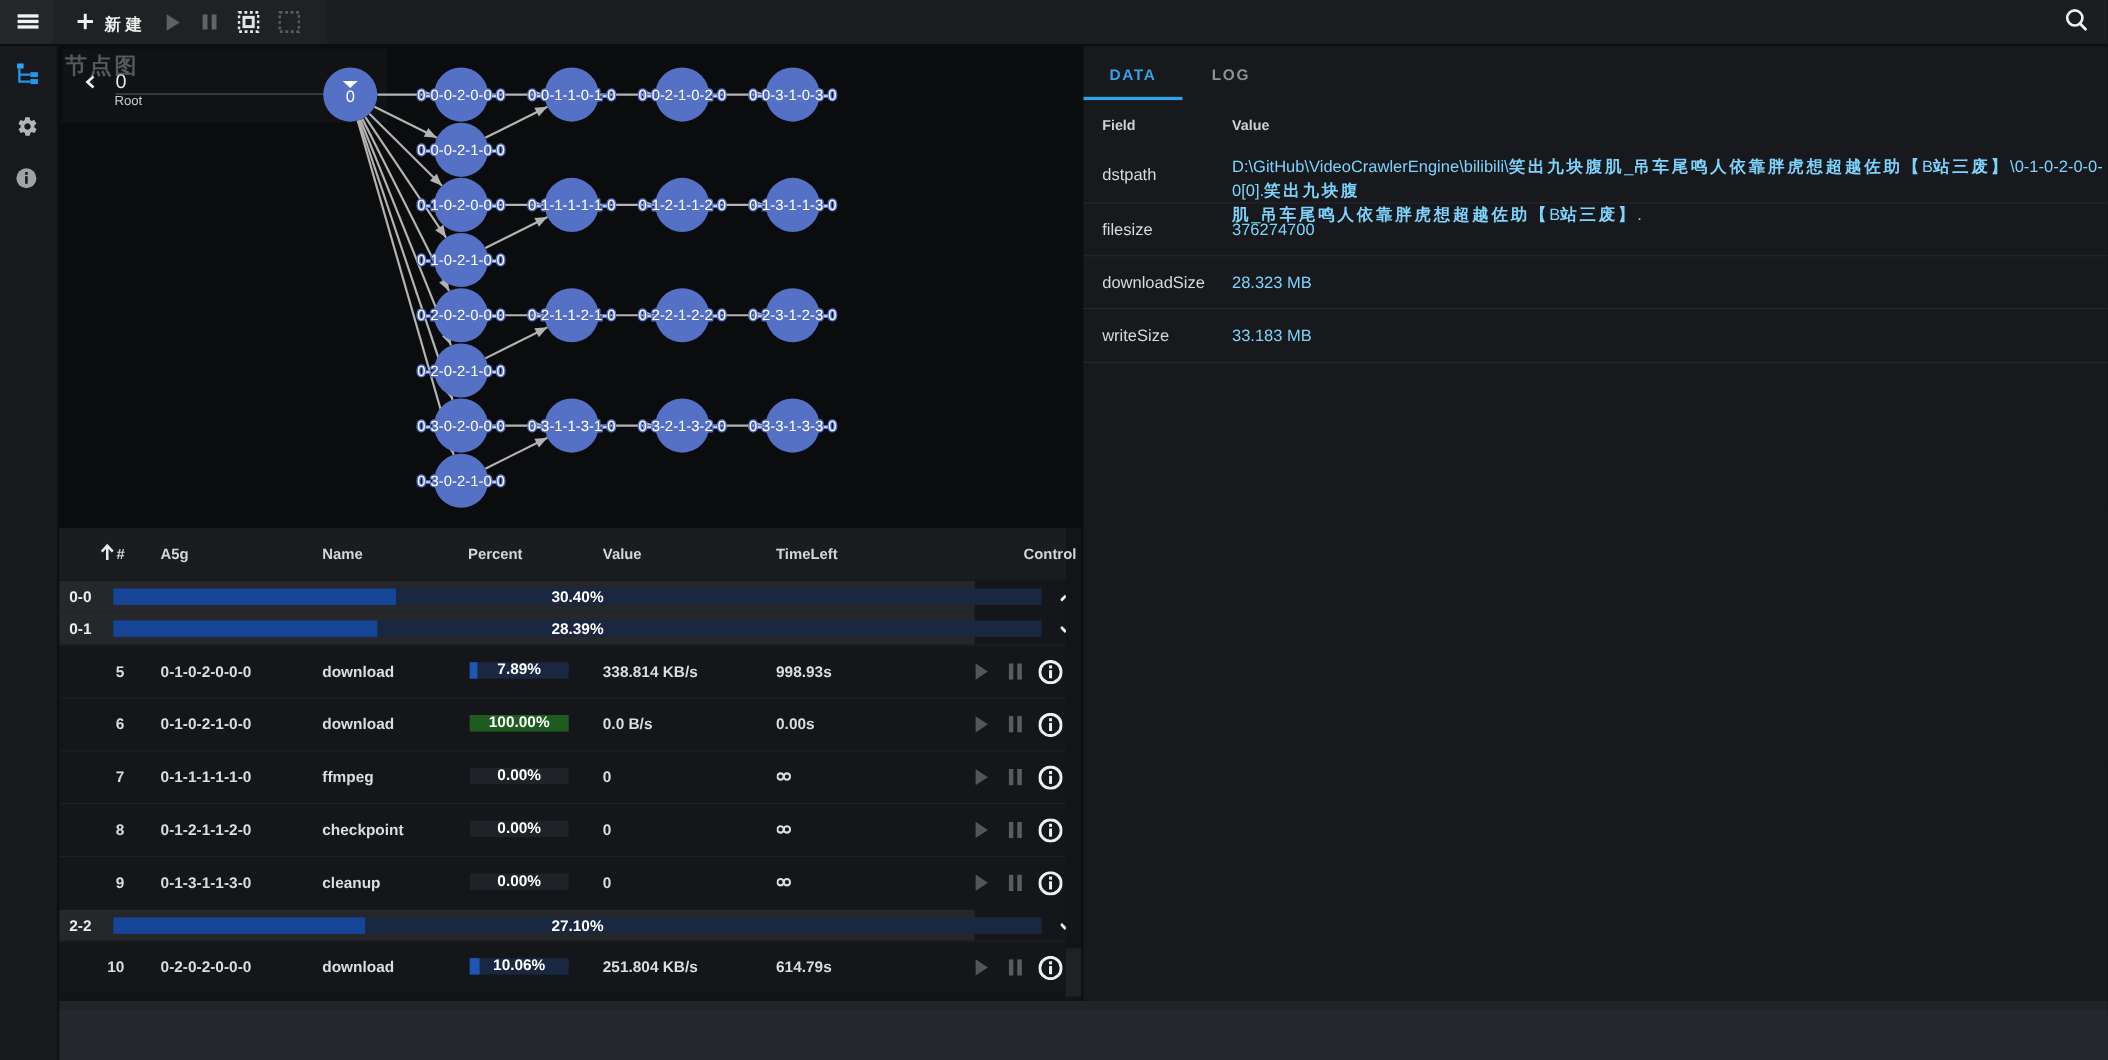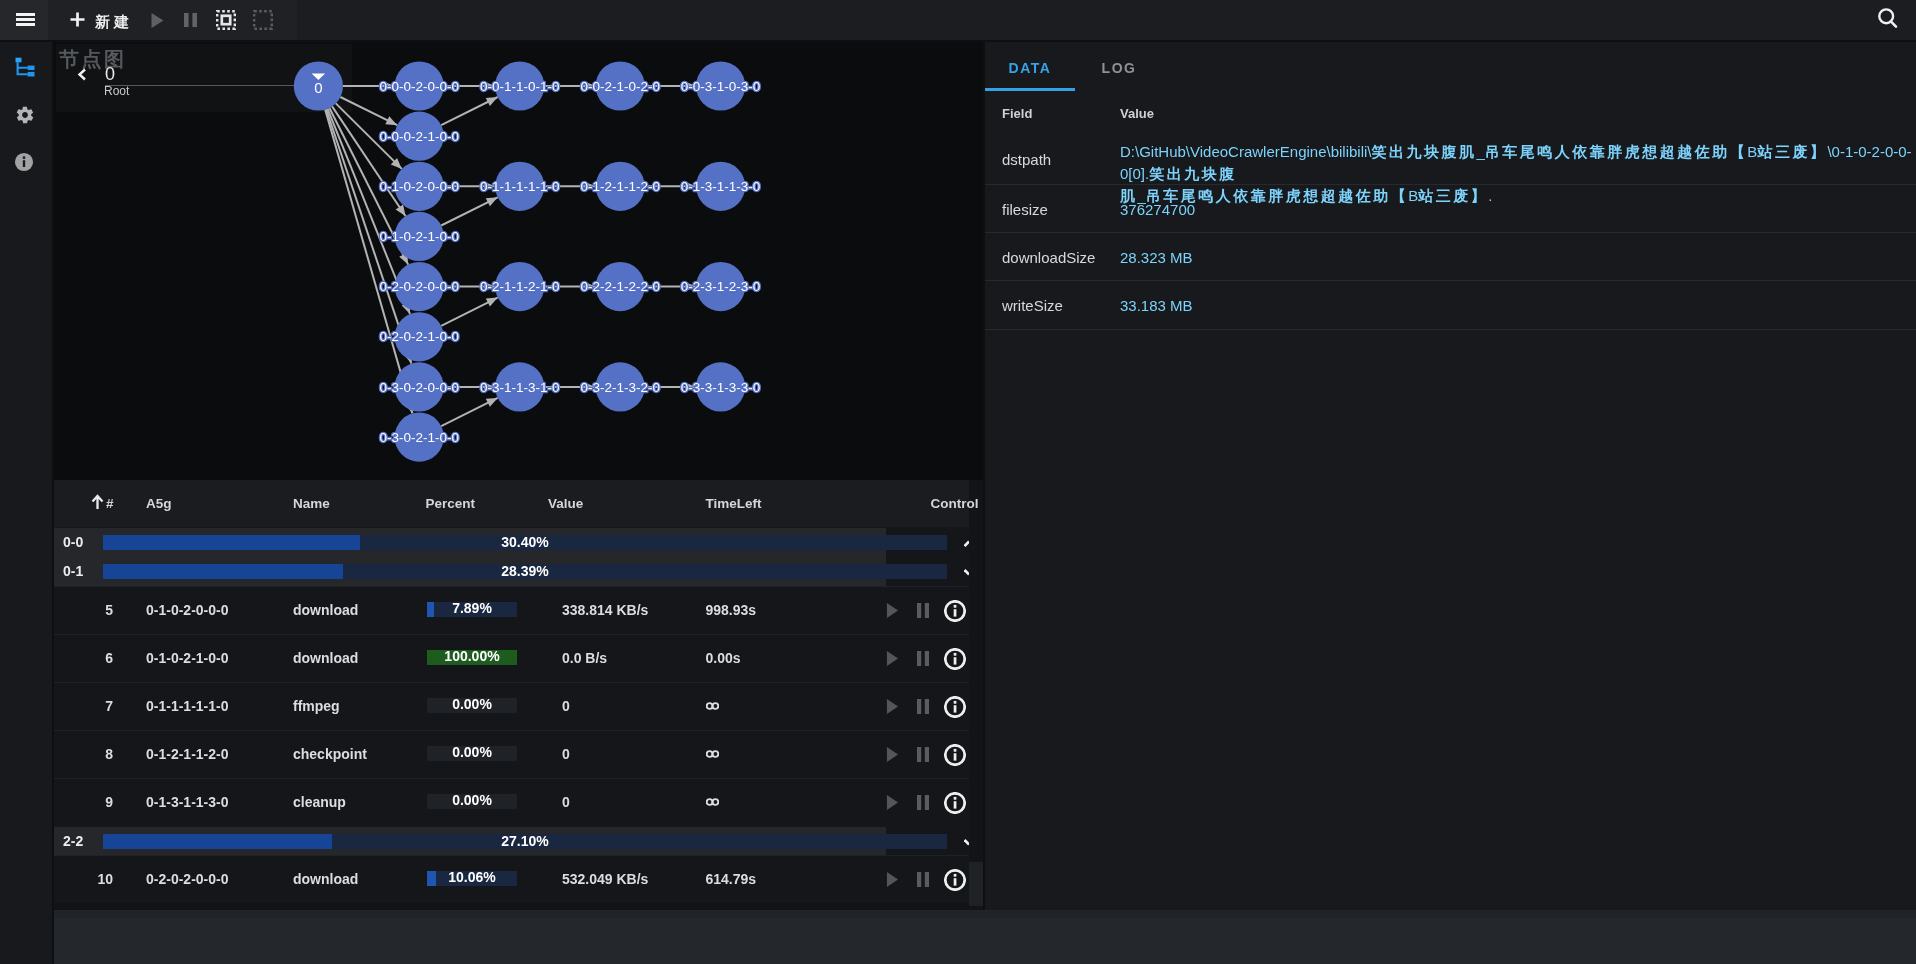--- a/index.html
+++ b/index.html
@@ -31,21 +31,21 @@
 .grow { position:absolute; left:54px; width:832px; height:29px; background:#25272a; }
 .grow .glabel { position:absolute; left:9px; top:6px; font-size:14px; font-weight:bold; color:#eceded; }
 .gbar { position:absolute; left:49px; top:7px; width:844px; height:15px; background:#1a2740; }
 .gfill { position:absolute; left:0; top:0; height:15px; background:#164496; }
 .gbar span { position:absolute; left:0; right:0; top:-1px; text-align:center; font-size:14px; font-weight:bold; color:#fff; }
 .gcaret { position:absolute; left:910px; top:12px; width:6px; height:7px; }
 .trow { position:absolute; left:54px; width:915px; height:48px; background:#141619; border-top:1px solid #1f2226; }
 .trow > div { position:absolute; top:15px; font-size:14px; font-weight:bold; color:#dcdde0; }
 .cnum { left:0; width:59px; text-align:right; }
 .ca5g { left:92px; } .cname { left:239px; }
-.cspeed { left:494px;margin-left:14px; } .ctime { left:651.5px; }
+.cspeed { left:494px; } .ctime { left:651.5px; }
 .mbar { position:absolute; left:373px; top:17px; width:90px; height:15px; background:#1a2740; }
 .mbar .mfill { position:absolute; left:0; top:0; height:15px; }
 .fb { background:#1d57b2; } .fg { background:#1d5c1e; } .f0 { background:none; }
 .mbar.z { background:#1f2227; }
 .mbar span { position:absolute; left:0; right:0; top:-2px; text-align:center; font-size:14px; font-weight:bold; color:#fff; }
 .cplay { position:absolute; left:832px; top:16px; width:13px; height:15px; }
 .cpause { position:absolute; left:863px; top:16px; width:12px; height:15px; }
 .cinfo { position:absolute; left:890px; top:13px; width:22px; height:22px; }
 #tfootgap { position:absolute; left:54px; top:903px; width:915px; height:7px; background:#111316; }
 #tfoot { position:absolute; left:54px; top:910px; width:1862px; height:54px; background:#202327; z-index:6; }
@@ -394,21 +394,21 @@
     </svg>
 </div>
 <div class="trow" style="top:855px">
 <div class="cnum">10</div>
     <div class="ca5g">0-2-0-2-0-0-0</div>
     <div class="cname">download</div>
 <div class="mbar ">
       <div class="mfill fb" style="width:9.1px"></div>
       <span>10.06%</span>
     </div>
-<div class="cspeed">532.049 KB/s</div>
+<div class="cspeed">251.804 KB/s</div>
     <div class="ctime">614.79s</div>
 <svg class="cplay" viewBox="0 0 14 16">
       <path d="M1 0 L13 8 L1 16 Z" fill="#535557"></path>
     </svg>
 <svg class="cpause" viewBox="0 0 12 15">
       <rect x="0" y="0" width="4.2" height="15" fill="#5a5c5e"></rect>
       <rect x="7.8" y="0" width="4.2" height="15" fill="#5a5c5e"></rect>
     </svg>
 <svg class="cinfo" viewBox="0 0 22 22">
       <circle cx="11" cy="11" r="9.7" fill="none" stroke="#eeefef" stroke-width="2.7"></circle>

